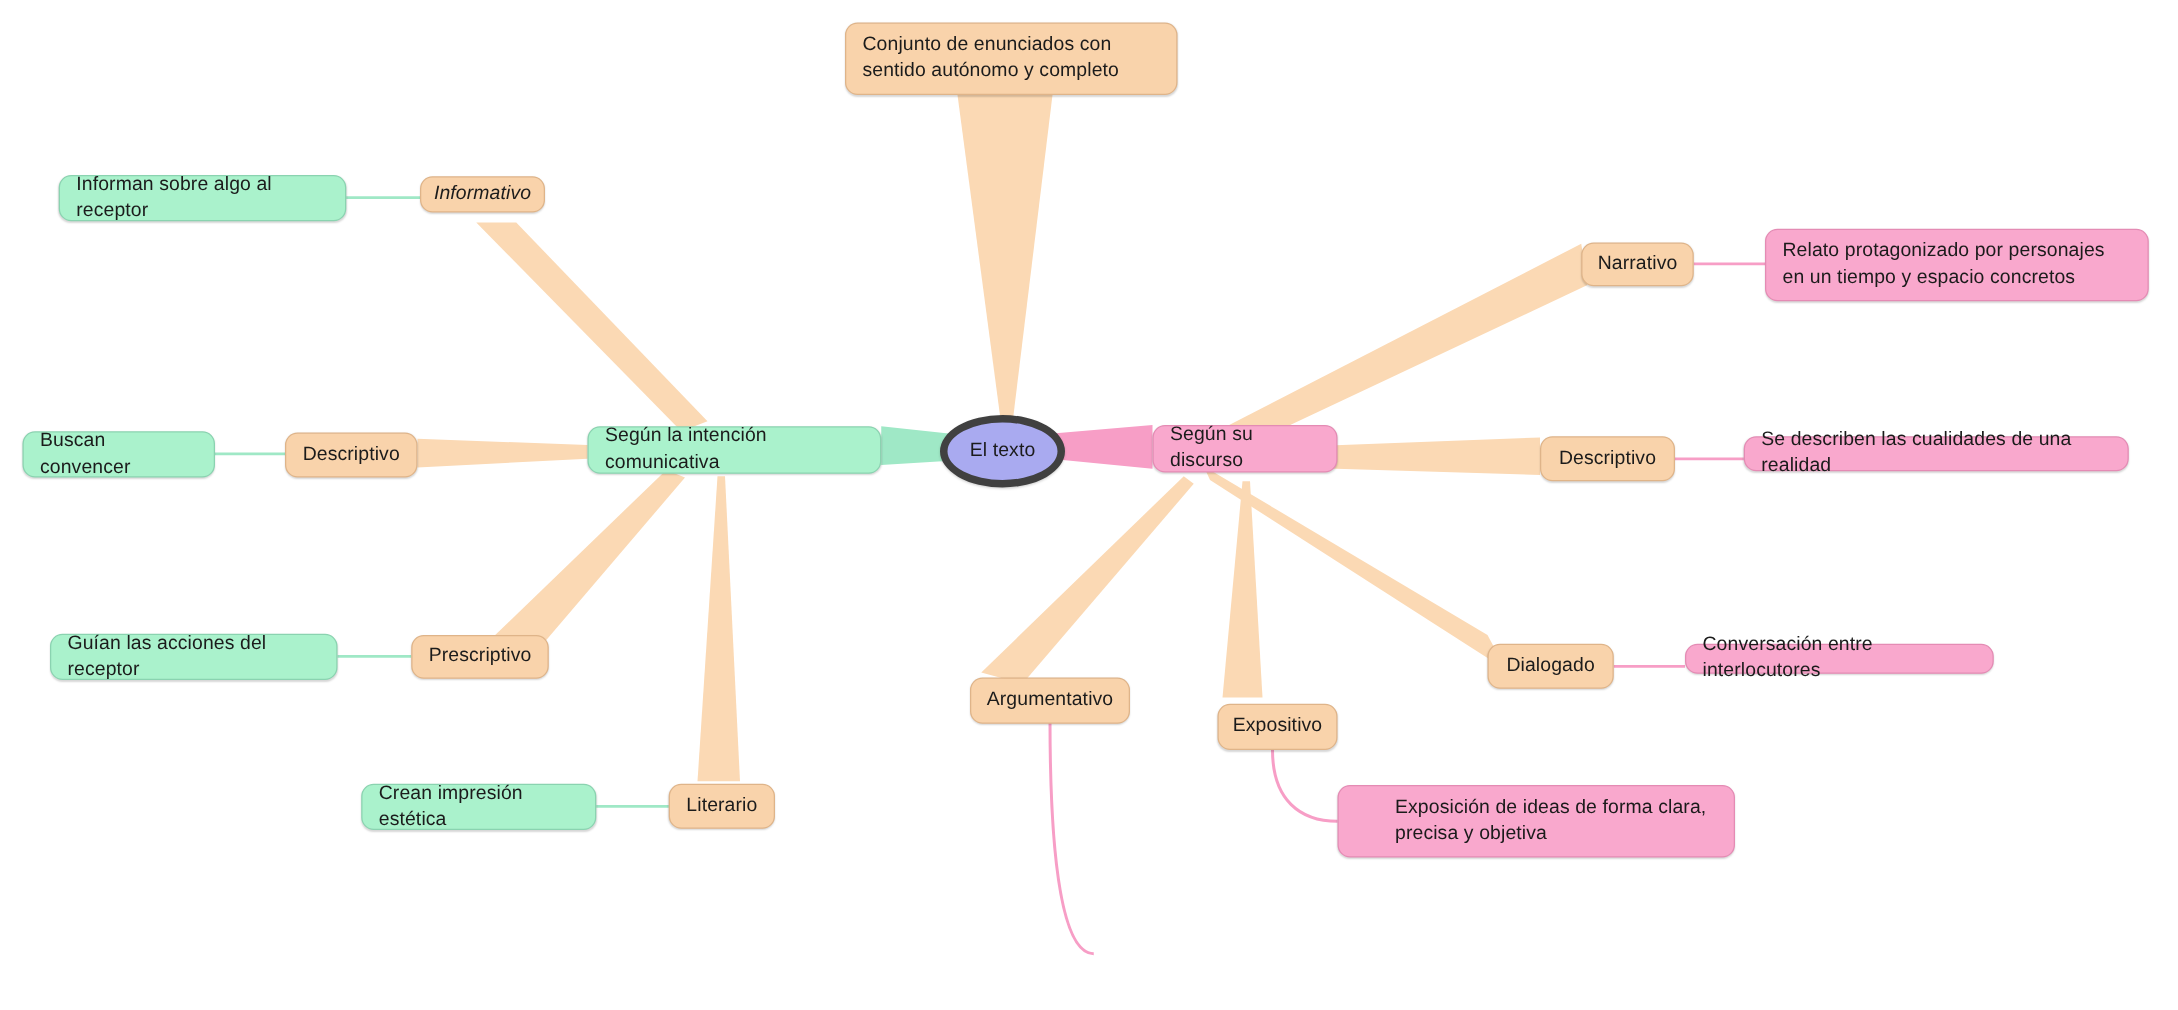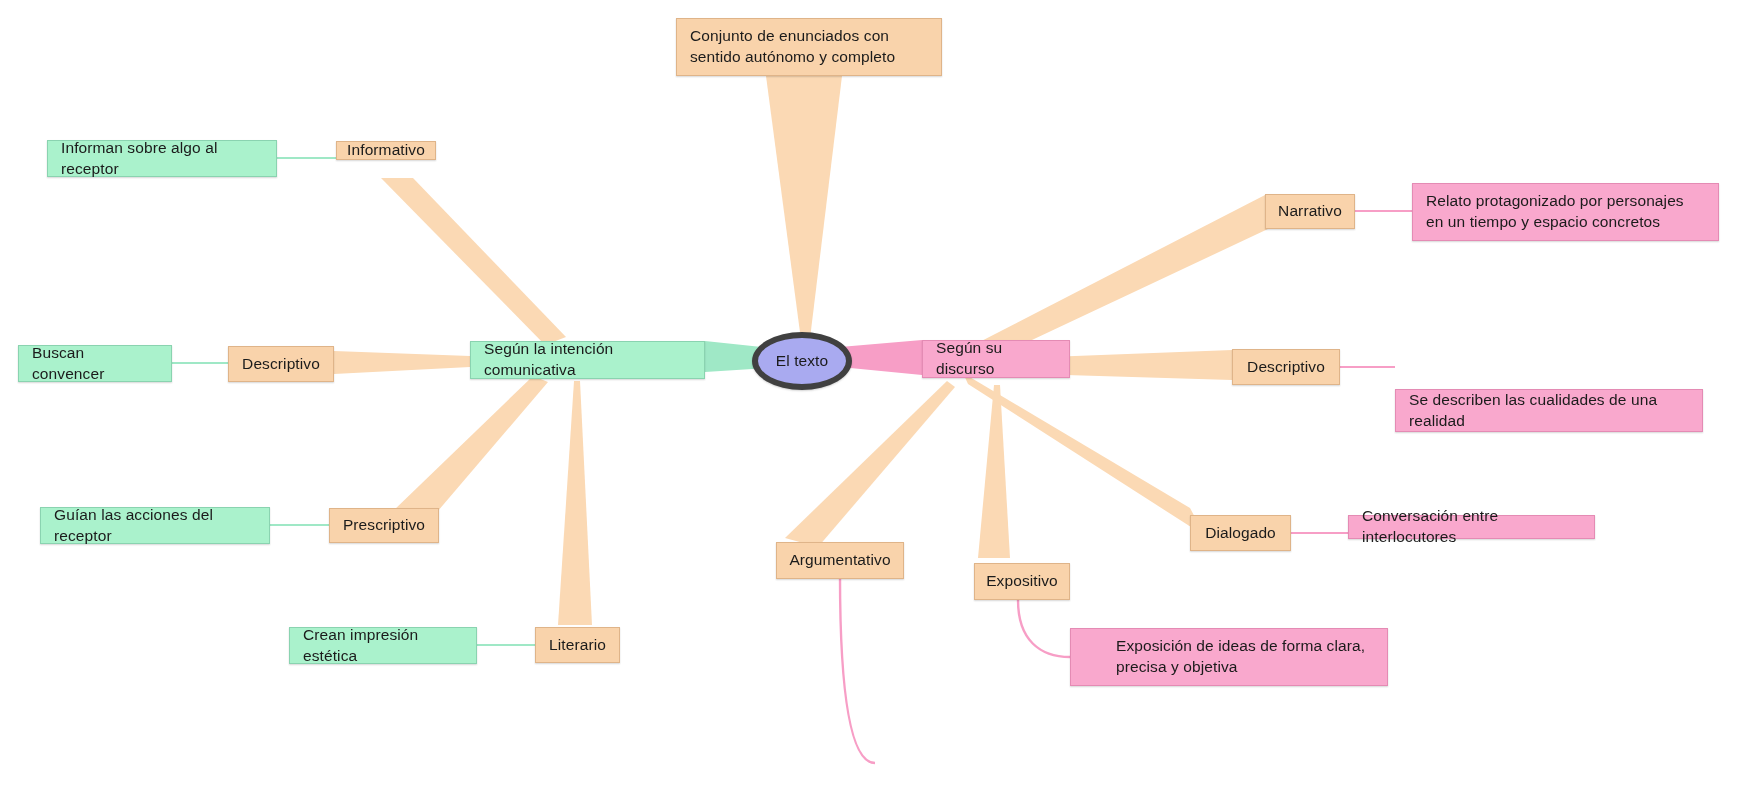--- a/index.html
+++ b/index.html
@@ -25,21 +25,21 @@
     top: 0;
     width: 1742px;
     height: 808px;
     pointer-events: none;
   }
   .node {
     position: absolute;
     box-sizing: border-box;
     display: flex;
     align-items: center;
-    border-radius: 0;
+    border-radius: 10px;
     padding: 7px 13px;
     font-size: 15.5px;
     line-height: 1.33;
     color: #1b1b1b;
     letter-spacing: 0.1px;
     box-shadow: 0 1px 1.5px rgba(0,0,0,0.16);
   }
   .node-green {
     background: #aaf2cc;
     border: 1px solid #8ad3b0;
@@ -115,21 +115,21 @@
   </div>
 
   <div class="node node-green node-center-text" style="left:470px; top:341px; width:235px; height:38px;">
     <span>Según la intención comunicativa</span>
   </div>
 
   <div class="node node-pink node-center-text" style="left:922px; top:340px; width:148px; height:38px;">
     <span>Según su discurso</span>
   </div>
 
-  <div class="node node-orange node-center-text" style="left:336px; top:141px; width:100px; height:19px;">
+  <div class="node node-orange node-center-text" style="left:336px; top:141px; width:100px; height:29px;font-style:italic;">
     <span>Informativo</span>
   </div>
   <div class="node node-green node-center-text" style="left:47px; top:140px; width:230px; height:37px;">
     <span>Informan sobre algo al receptor</span>
   </div>
 
   <div class="node node-orange node-center-text" style="left:228px; top:346px; width:106px; height:36px;">
     <span>Descriptivo</span>
   </div>
   <div class="node node-green node-center-text" style="left:18px; top:345px; width:154px; height:37px;">
@@ -153,21 +153,21 @@
   <div class="node node-orange node-center-text" style="left:1265px; top:194px; width:90px; height:35px;">
     <span>Narrativo</span>
   </div>
   <div class="node node-pink" style="left:1412px; top:183px; width:307px; height:58px;">
     <span>Relato protagonizado por personajes en un tiempo y espacio concretos</span>
   </div>
 
   <div class="node node-orange node-center-text" style="left:1232px; top:349px; width:108px; height:36px;">
     <span>Descriptivo</span>
   </div>
-  <div class="node node-pink node-center-text" style="left:1395px; top:349px; width:308px; height:43px;margin-top:40px;">
+  <div class="node node-pink node-center-text" style="left:1395px; top:349px; width:308px; height:28px;">
     <span>Se describen las cualidades de una realidad</span>
   </div>
 
   <div class="node node-orange node-center-text" style="left:1190px; top:515px; width:101px; height:36px;">
     <span>Dialogado</span>
   </div>
   <div class="node node-pink node-center-text" style="left:1348px; top:515px; width:247px; height:24px;">
     <span>Conversación entre interlocutores</span>
   </div>
 

